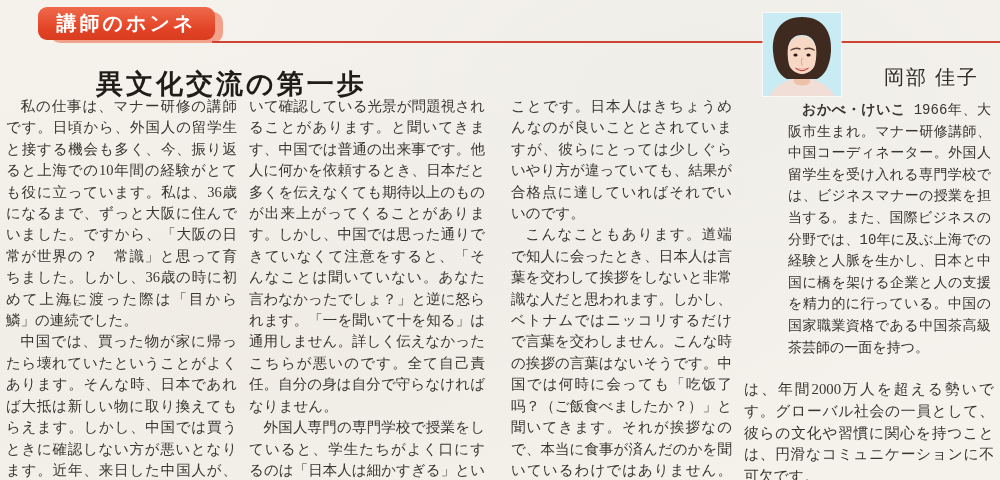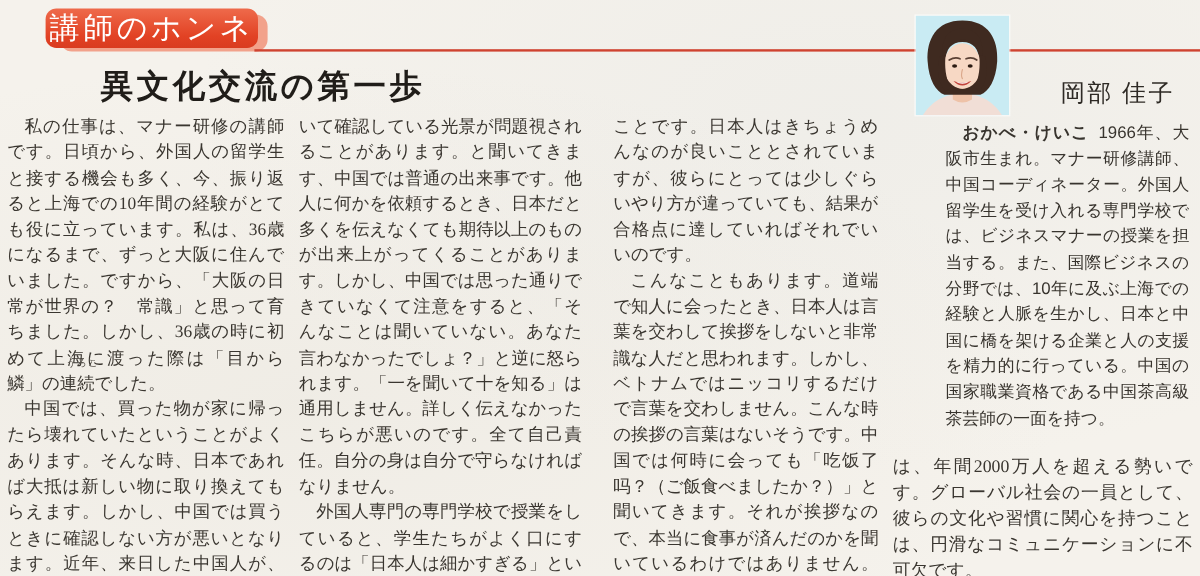--- a/index.html
+++ b/index.html
@@ -12,44 +12,44 @@
       #f5f2ec;
     font-family:"Liberation Serif","DejaVu Serif",serif;
     color:#37332e;
   }
   
   .ribbon-back{position:absolute;left:50px;top:12px;width:173px;height:31px;
     background:#f2a28b;border-radius:10px;}
   .badge{position:absolute;left:38px;top:7px;width:177px;height:33px;
     background:linear-gradient(180deg,#ee6a4b 0%,#e24224 70%,#d93c20 100%);
     border-radius:9px;color:#fff;
-    font-family:"Liberation Sans","DejaVu Sans",sans-serif;font-weight:normal;
-    font-size:25px;letter-spacing:3px;
+    font-family:"Liberation Sans","DejaVu Sans",sans-serif;font-weight:bold;
+    font-size:20px;letter-spacing:3px;
     display:flex;align-items:center;justify-content:center;}
   .rule{position:absolute;left:212px;top:41px;width:788px;height:2px;background:#cf4330;}
-  .title{position:absolute;left:80px;top:50px;margin:4px;
+  .title{position:absolute;left:80px;top:50px;margin:16px;
     font-size:27px;font-weight:bold;letter-spacing:3px;color:#201d19;}
   .author-name{position:absolute;left:884px;top:64px;
     font-size:20px;font-weight:normal;letter-spacing:2px;color:#2e2a25;}
   .photo{position:absolute;left:763px;top:13px;width:78px;height:83px;z-index:2;
     box-shadow:0 0 0 1px rgba(255,255,255,0.6);}
   
   .col{position:absolute;top:96px;text-align:justify;
     font-size:14.5px;line-height:21.4px;color:#3a3630;
     word-break:normal;overflow-wrap:break-word;}
   .col p{margin:0;}
   p.ind{text-indent:1em;}
   .c1{left:6px;width:231px;}
   .c2{left:249px;width:236px;}
   .c3{left:511px;width:221px;}
   .c4{left:744px;top:379px;width:250px;font-size:14.8px;line-height:21.8px;}
   .furi{position:absolute;left:55px;top:297px;font-size:8px;letter-spacing:1px;color:#5a554e;z-index:3;}
   
   .profile{position:absolute;left:788px;top:100px;width:203px;
-    font-family:Liberation Sans, sans-serif;
+    font-family:Liberation Mono, monospace;
     font-size:14px;line-height:21.6px;text-align:justify;color:#38342e;}
   .profile p{margin:0;text-indent:1em;}
   .profile .kana{font-weight:bold;margin-right:0.55em;}
 </style>
 </head>
 <body>
 
 <div class="page">
 
   <div class="ribbon-back"></div>

